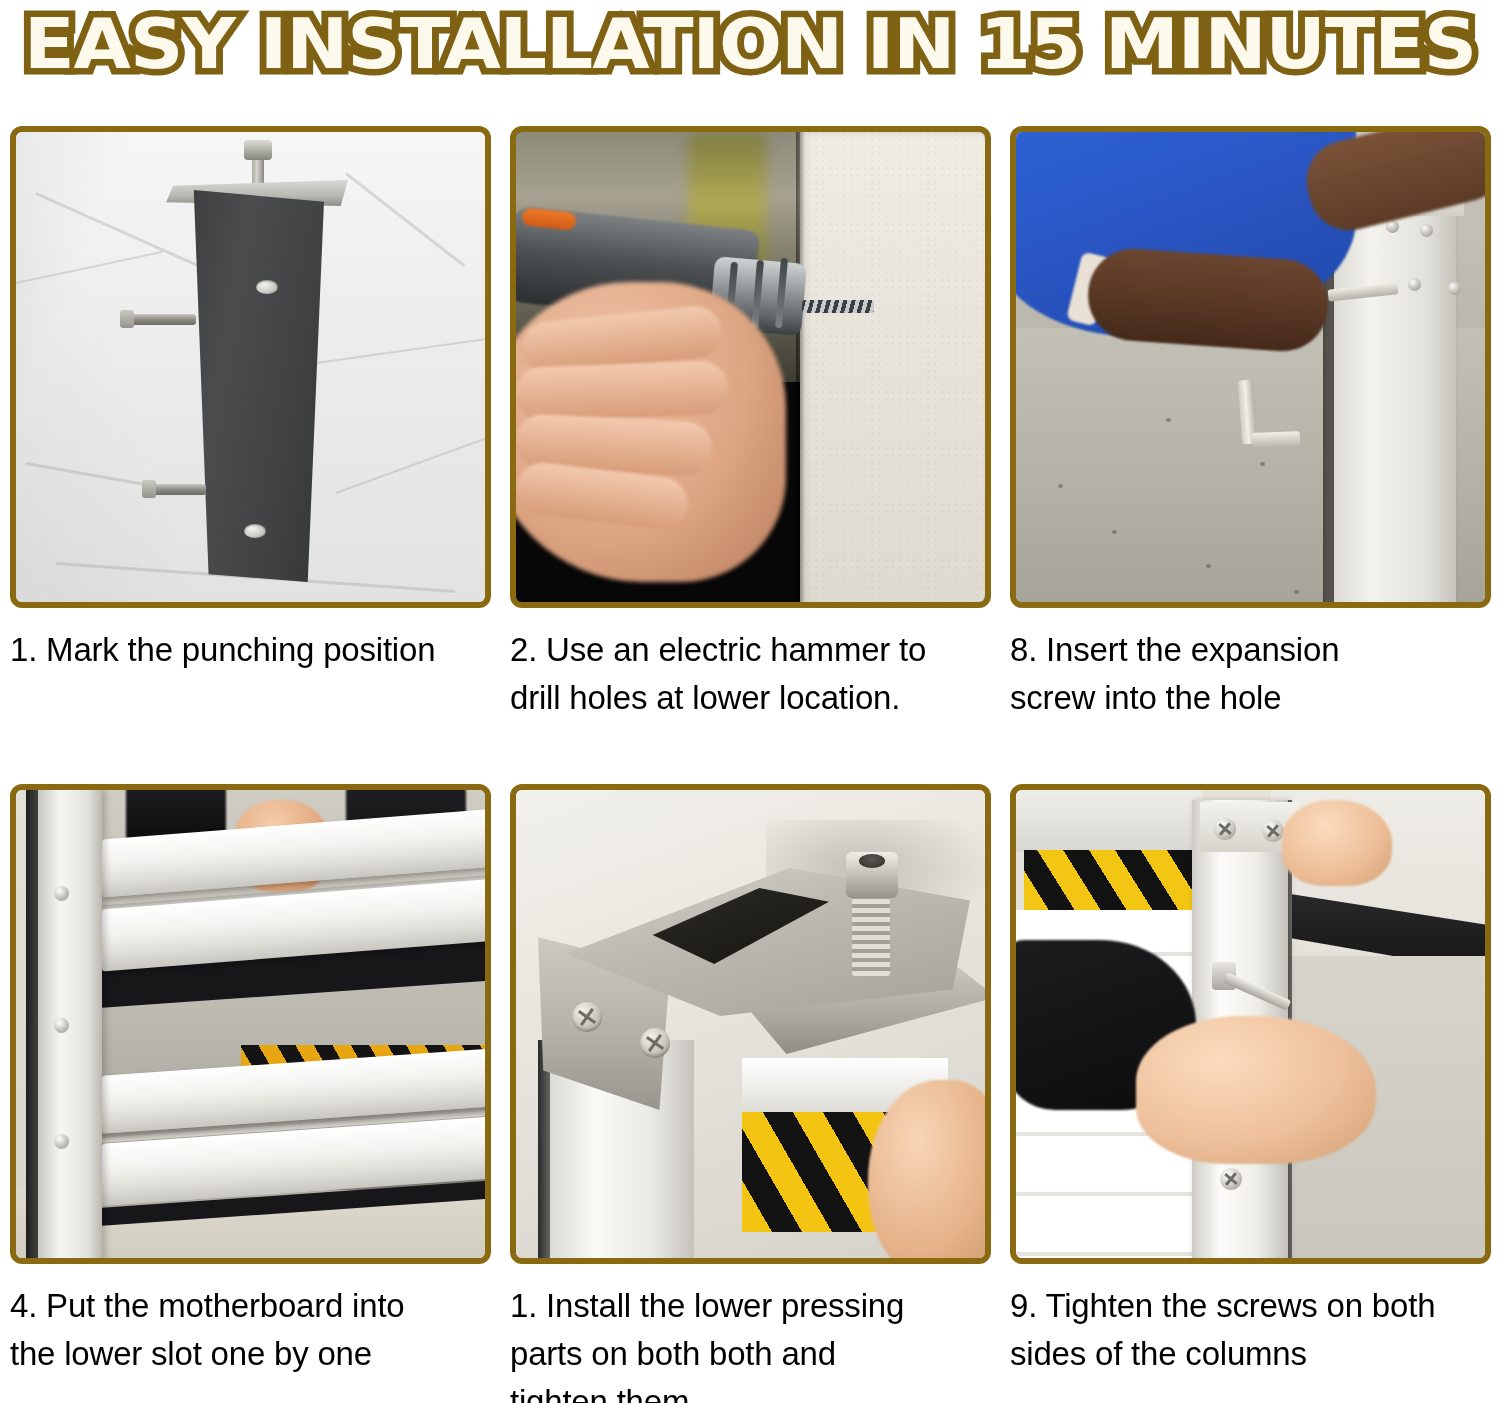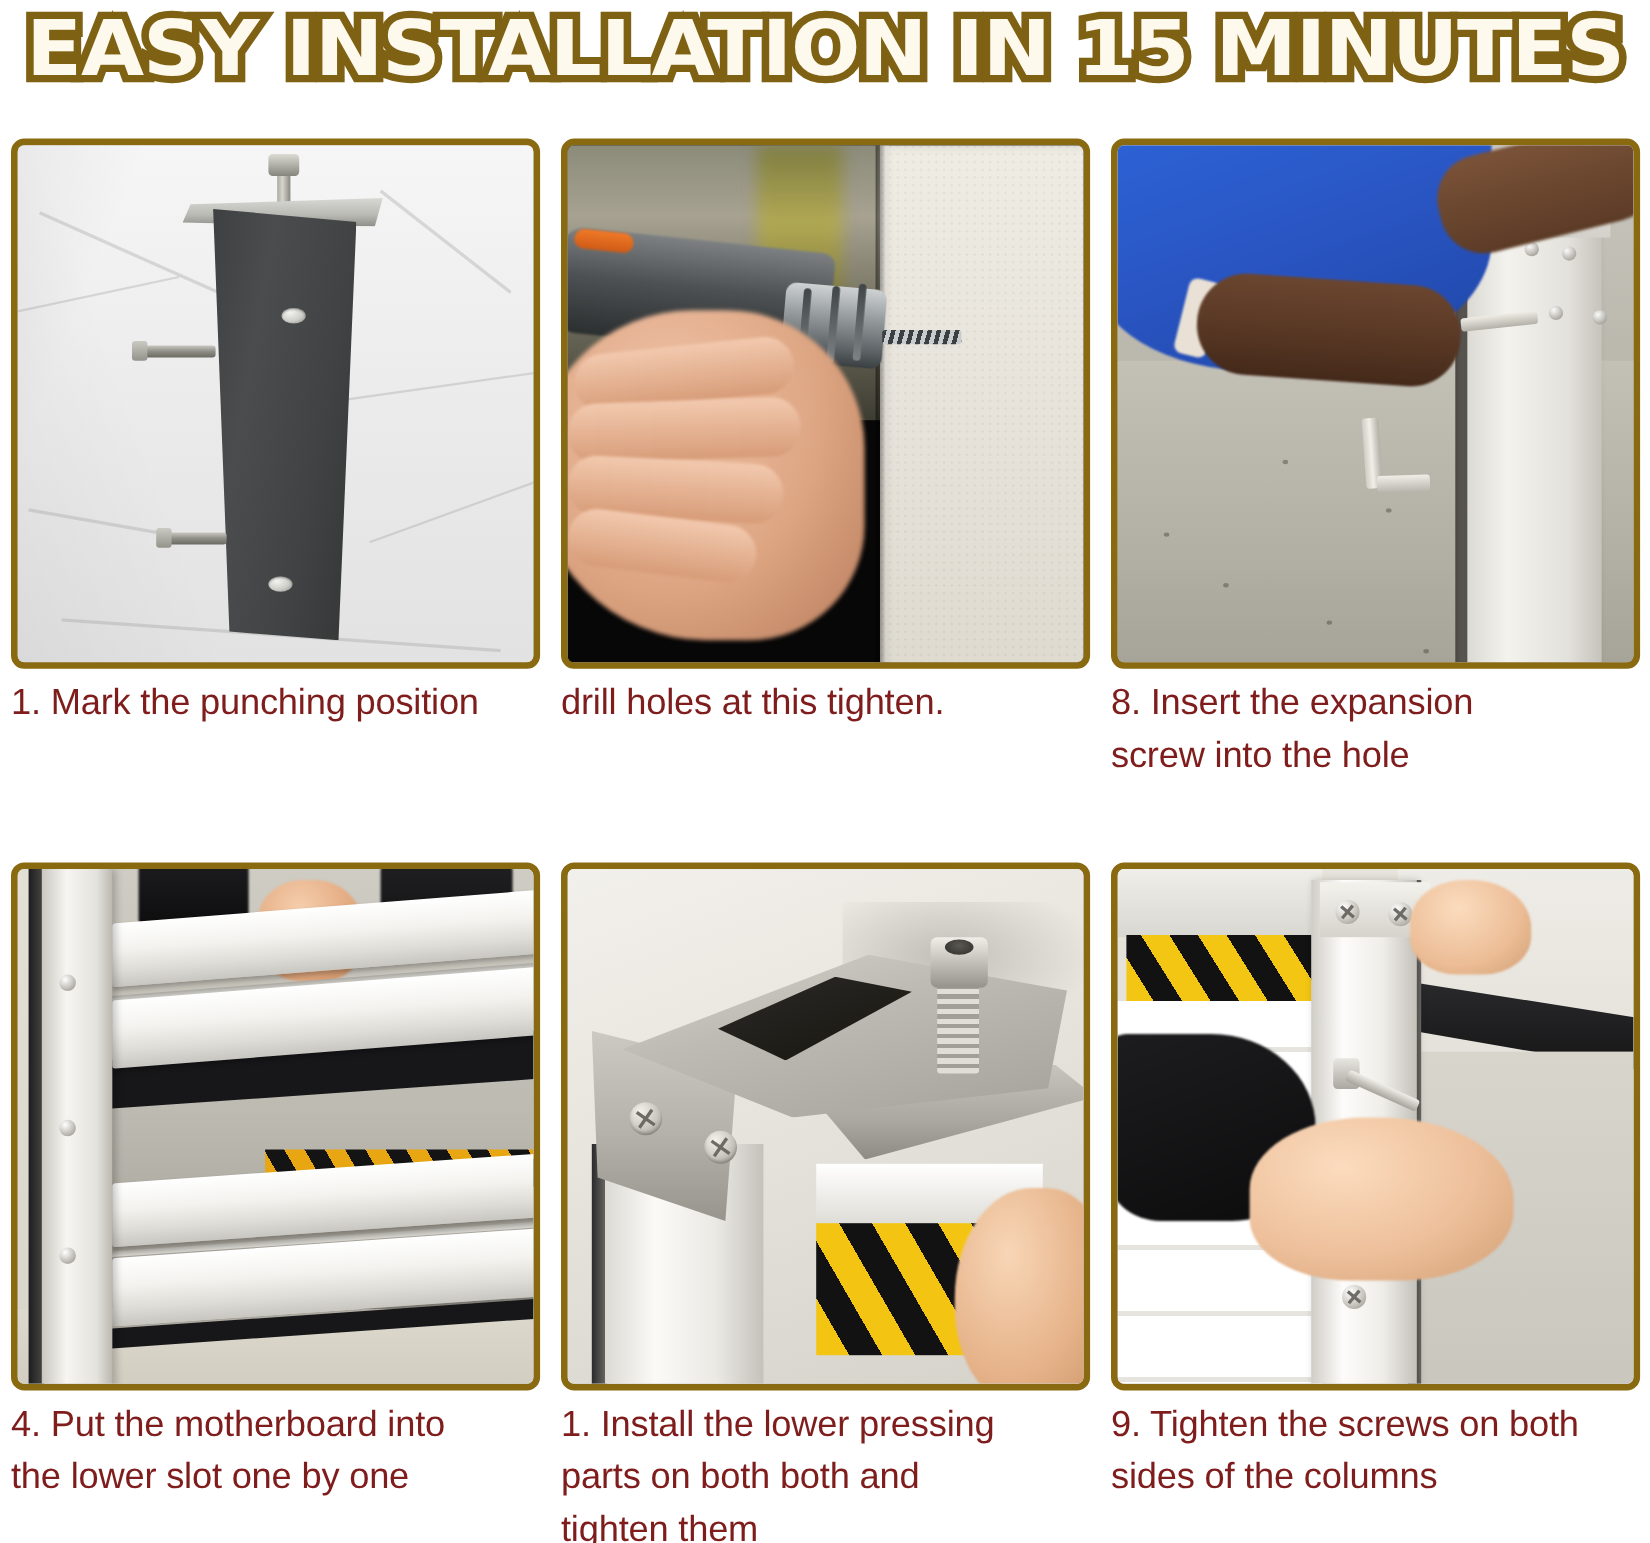--- a/index.html
+++ b/index.html
@@ -52,24 +52,24 @@
     position:relative;
     background:#cfcfcf;
     margin-top:4px;
   }
   .row2 .photo-frame{height:480px;}
   .photo{
     position:absolute;inset:0;
     overflow:hidden;
   }
   .caption{
-    margin-top:6px;
+    margin-top:18px;
     font-size:33px;
     line-height:48px;
-    color:#7f1d1d;
+    color:#000000;
     font-weight:500;
     letter-spacing:-0.2px;
     font-family:"Liberation Sans","DejaVu Sans",sans-serif;
   }
   .caption span{display:block;}
 
   
   .p1{background:
       linear-gradient(112deg,rgba(0,0,0,.05) 0%,rgba(0,0,0,0) 18%),
       linear-gradient(70deg,rgba(0,0,0,.04) 0%,rgba(0,0,0,0) 30%),
@@ -339,21 +339,22 @@
         <div class="chuck-ring" style="left:262px;top:126px;"></div>
         <div class="bit"></div>
         <div class="hand"></div>
         <div class="finger" style="left:6px;top:182px;width:200px;height:52px;transform:rotate(-6deg);"></div>
         <div class="finger" style="left:0px;top:232px;width:212px;height:54px;transform:rotate(-2deg);"></div>
         <div class="finger" style="left:0px;top:286px;width:196px;height:54px;transform:rotate(3deg);"></div>
         <div class="finger" style="left:0px;top:338px;width:172px;height:52px;transform:rotate(7deg);"></div>
       </div>
     </div>
     <div class="caption">
-      <span>drill holes at this tighten.</span>
+      <span>2. Use an electric hammer to</span>
+      <span>drill holes at lower location.</span>
     </div>
   </div>
 
   <div class="cell row1">
     <div class="photo-frame">
       <div class="photo p3">
         <div class="floor"></div>
         <div class="speck" style="left:150px;top:286px;"></div>
         <div class="speck" style="left:244px;top:330px;"></div>
         <div class="speck" style="left:96px;top:398px;"></div>

